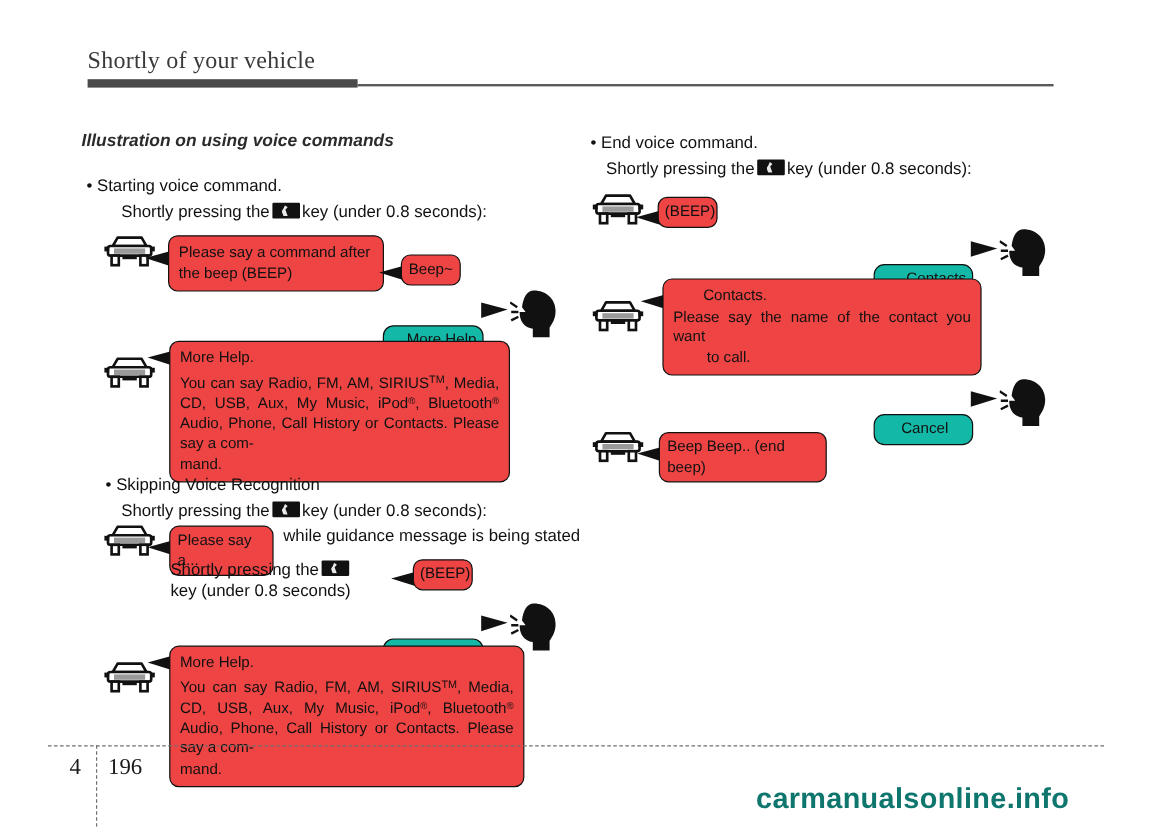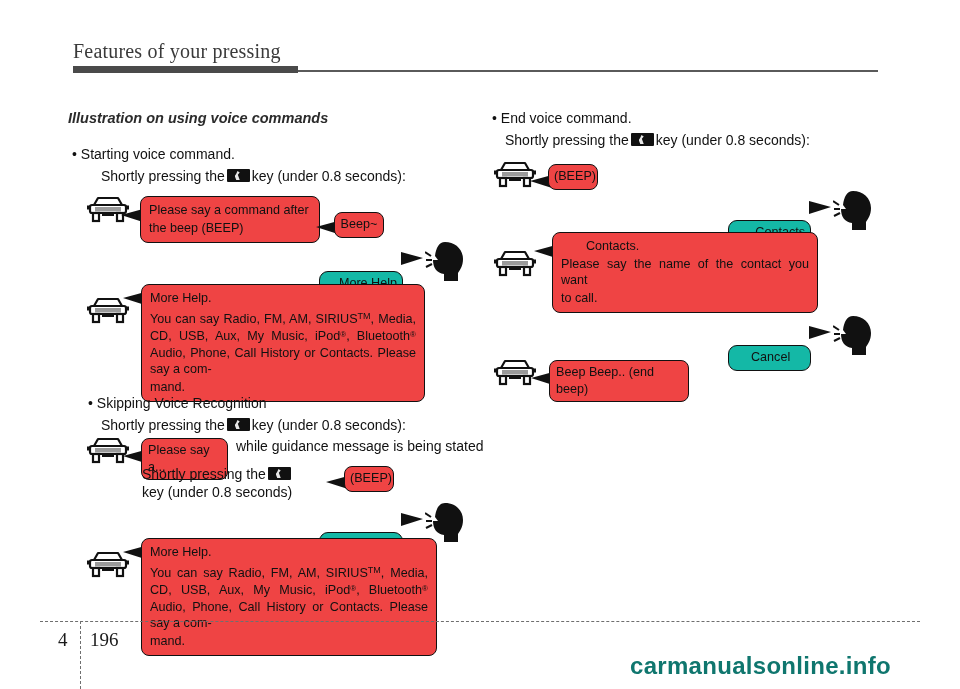--- a/index.html
+++ b/index.html
@@ -201,21 +201,21 @@
   .tm {
     font-size: 9px;
     vertical-align: 4px;
   }
 </style>
 </head>
 <body>
 
 <div class="page">
 
-  <div class="chapter-title">Features of your pressing</div>
+  <div class="chapter-title">Shortly of your vehicle</div>
   <div class="header-rule-thick"></div>
   <div class="header-rule-thin"></div>
 
   <div class="sec-heading" style="left:68px; top:110px;">Illustration on using voice commands</div>
 
   <div class="bullet-line" style="left:72px; top:146px;">• Starting voice command.</div>
 
   <div class="plain-line" style="left:101px; top:168px;">
     <span>Shortly pressing the</span><span class="key-icon"></span><span>key (under 0.8 seconds):</span>
   </div>
@@ -363,21 +363,21 @@
     <rect x="39" y="9.5" width="4" height="4" fill="#111"></rect>
     <rect x="7" y="17" width="6" height="8" fill="#fff" stroke="#111" stroke-width="2.2"></rect>
     <rect x="31" y="17" width="6" height="8" fill="#fff" stroke="#111" stroke-width="2.2"></rect>
     <rect x="16" y="17" width="12" height="3" fill="#111"></rect>
   </svg>
 
   <div class="tail tail-left" style="left:534px; top:245px;"></div>
   <div class="bubble justify" style="left:552px; top:232px; width:266px;">
     <p style="text-align:left;margin-left:25px;">Contacts.</p>
     <p>Please say the name of the contact you want</p>
-    <p style="text-align:left;">to call.</p>
+    <p style="text-align:left;margin-left:28px;">to call.</p>
   </div>
 
   <div class="bubble gray" style="left:728px; top:317px; width:83px; padding:3px 22px 4px;">Cancel</div>
   <div class="tail tail-right" style="left:809px; top:326px;"></div>
 
   <svg class="head-icon" style="left:833px; top:312px;" viewBox="0 0 42 44">
     <path d="M20 4 C30 4 38 11 38 21 C38 28 35 32 33 35 L33 43 L19 43 L19 36 C12 35 8 30 8 22 L13 22 L10 18 C11 10 14 4 20 4 Z" fill="#111"></path>
     <path d="M0 14 L6 18" stroke="#111" stroke-width="2" fill="none"></path>
     <path d="M1 22 L7 22" stroke="#111" stroke-width="2" fill="none"></path>
     <path d="M1 29 L7 26" stroke="#111" stroke-width="2" fill="none"></path>

